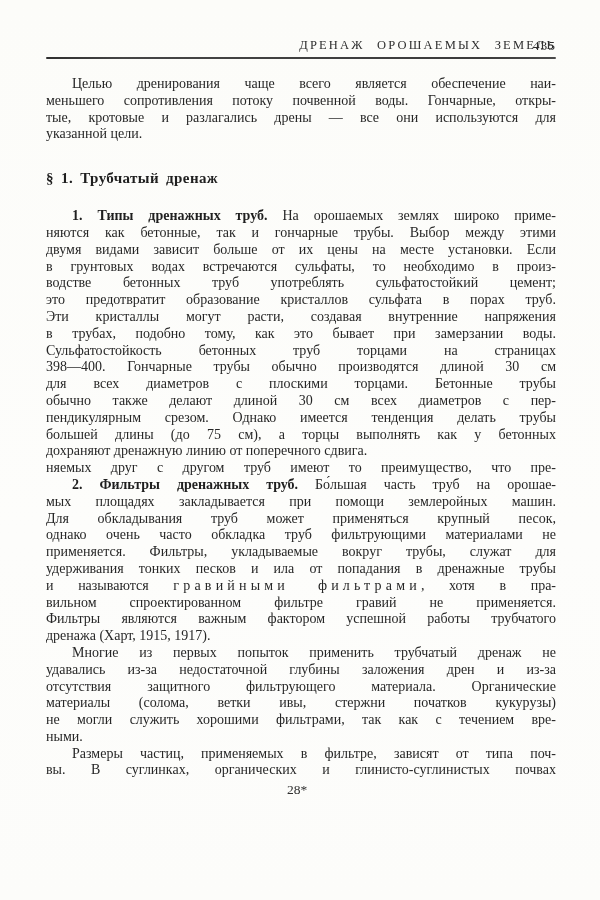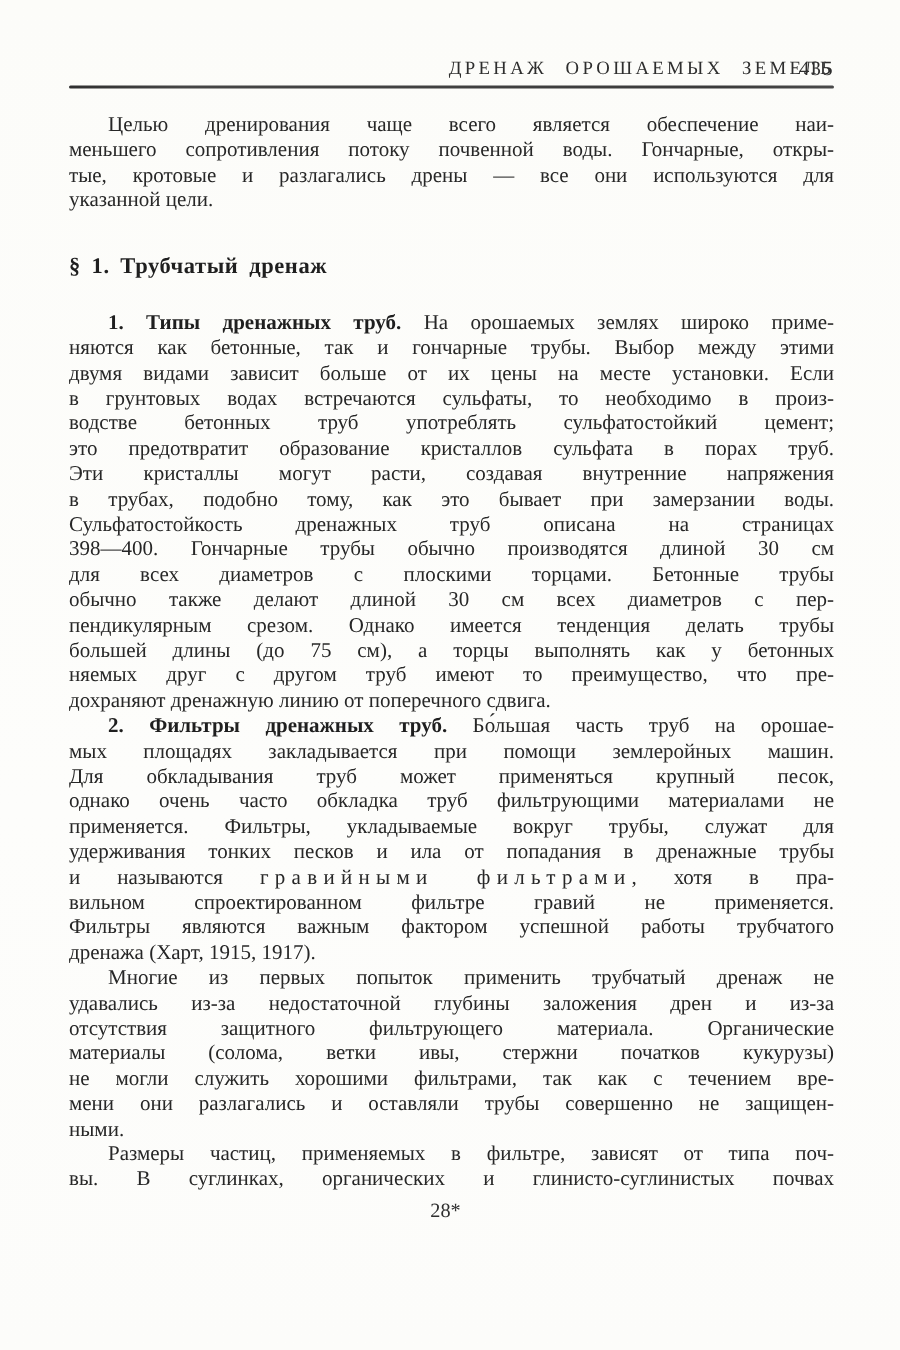--- a/index.html
+++ b/index.html
@@ -111,48 +111,47 @@
         <div class="section-heading">§ 1. Трубчатый дренаж</div>
         <div class="paragraph">
           <div class="line indent"><b>1. Типы дренажных труб.</b><span> На орошаемых землях широко приме-</span></div>
           <div class="line"><span>няются как бетонные, так и гончарные трубы. Выбор между этими</span></div>
           <div class="line"><span>двумя видами зависит больше от их цены на месте установки. Если</span></div>
           <div class="line"><span>в грунтовых водах встречаются сульфаты, то необходимо в произ-</span></div>
           <div class="line"><span>водстве бетонных труб употреблять сульфатостойкий цемент;</span></div>
           <div class="line"><span>это предотвратит образование кристаллов сульфата в порах труб.</span></div>
           <div class="line"><span>Эти кристаллы могут расти, создавая внутренние напряжения</span></div>
           <div class="line"><span>в трубах, подобно тому, как это бывает при замерзании воды.</span></div>
-          <div class="line"><span>Сульфатостойкость дренажных труб описана на страницах</span></div>
+          <div class="line"><span>Сульфатостойкость бетонных труб торцами на страницах</span></div>
           <div class="line"><span>398—400. Гончарные трубы обычно производятся длиной 30 см</span></div>
           <div class="line"><span>для всех диаметров с плоскими торцами. Бетонные трубы</span></div>
           <div class="line"><span>обычно также делают длиной 30 см всех диаметров с пер-</span></div>
           <div class="line"><span>пендикулярным срезом. Однако имеется тенденция делать трубы</span></div>
           <div class="line"><span>большей длины (до 75 см), а торцы выполнять как у бетонных</span></div>
+          <div class="line no-just"><span>дохраняют дренажную линию от поперечного сдвига.</span></div>
           <div class="line"><span>няемых друг с другом труб имеют то преимущество, что пре-</span></div>
-          <div class="line no-just"><span>дохраняют дренажную линию от поперечного сдвига.</span></div>
         </div>
         <div class="paragraph">
           <div class="line indent"><b>2. Фильтры дренажных труб.</b><span> Бо́льшая часть труб на орошае-</span></div>
           <div class="line"><span>мых площадях закладывается при помощи землеройных машин.</span></div>
           <div class="line"><span>Для обкладывания труб может применяться крупный песок,</span></div>
           <div class="line"><span>однако очень часто обкладка труб фильтрующими материалами не</span></div>
           <div class="line"><span>применяется. Фильтры, укладываемые вокруг трубы, служат для</span></div>
           <div class="line"><span>удерживания тонких песков и ила от попадания в дренажные трубы</span></div>
           <div class="line"><span>и называются </span><span class="spaced">гравийными фильтрами</span><span>, хотя в пра-</span></div>
           <div class="line"><span>вильном спроектированном фильтре гравий не применяется.</span></div>
           <div class="line"><span>Фильтры являются важным фактором успешной работы трубчатого</span></div>
           <div class="line no-just"><span>дренажа (Харт, 1915, 1917).</span></div>
         </div>
         <div class="paragraph">
           <div class="line indent"><span>Многие из первых попыток применить трубчатый дренаж не</span></div>
           <div class="line"><span>удавались из-за недостаточной глубины заложения дрен и из-за</span></div>
           <div class="line"><span>отсутствия защитного фильтрующего материала. Органические</span></div>
           <div class="line"><span>материалы (солома, ветки ивы, стержни початков кукурузы)</span></div>
           <div class="line"><span>не могли служить хорошими фильтрами, так как с течением вре-</span></div>
-          <div class="line"><span>мени они разлагались и оставляли трубы совершенно не защищен-</span></div>
           <div class="line no-just"><span>ными.</span></div>
         </div>
         <div class="paragraph">
           <div class="line indent"><span>Размеры частиц, применяемых в фильтре, зависят от типа поч-</span></div>
           <div class="line"><span>вы. В суглинках, органических и глинисто-суглинистых почвах</span></div>
         </div>
       </div>
 
     <div class="footer-mark">28*</div>
 

